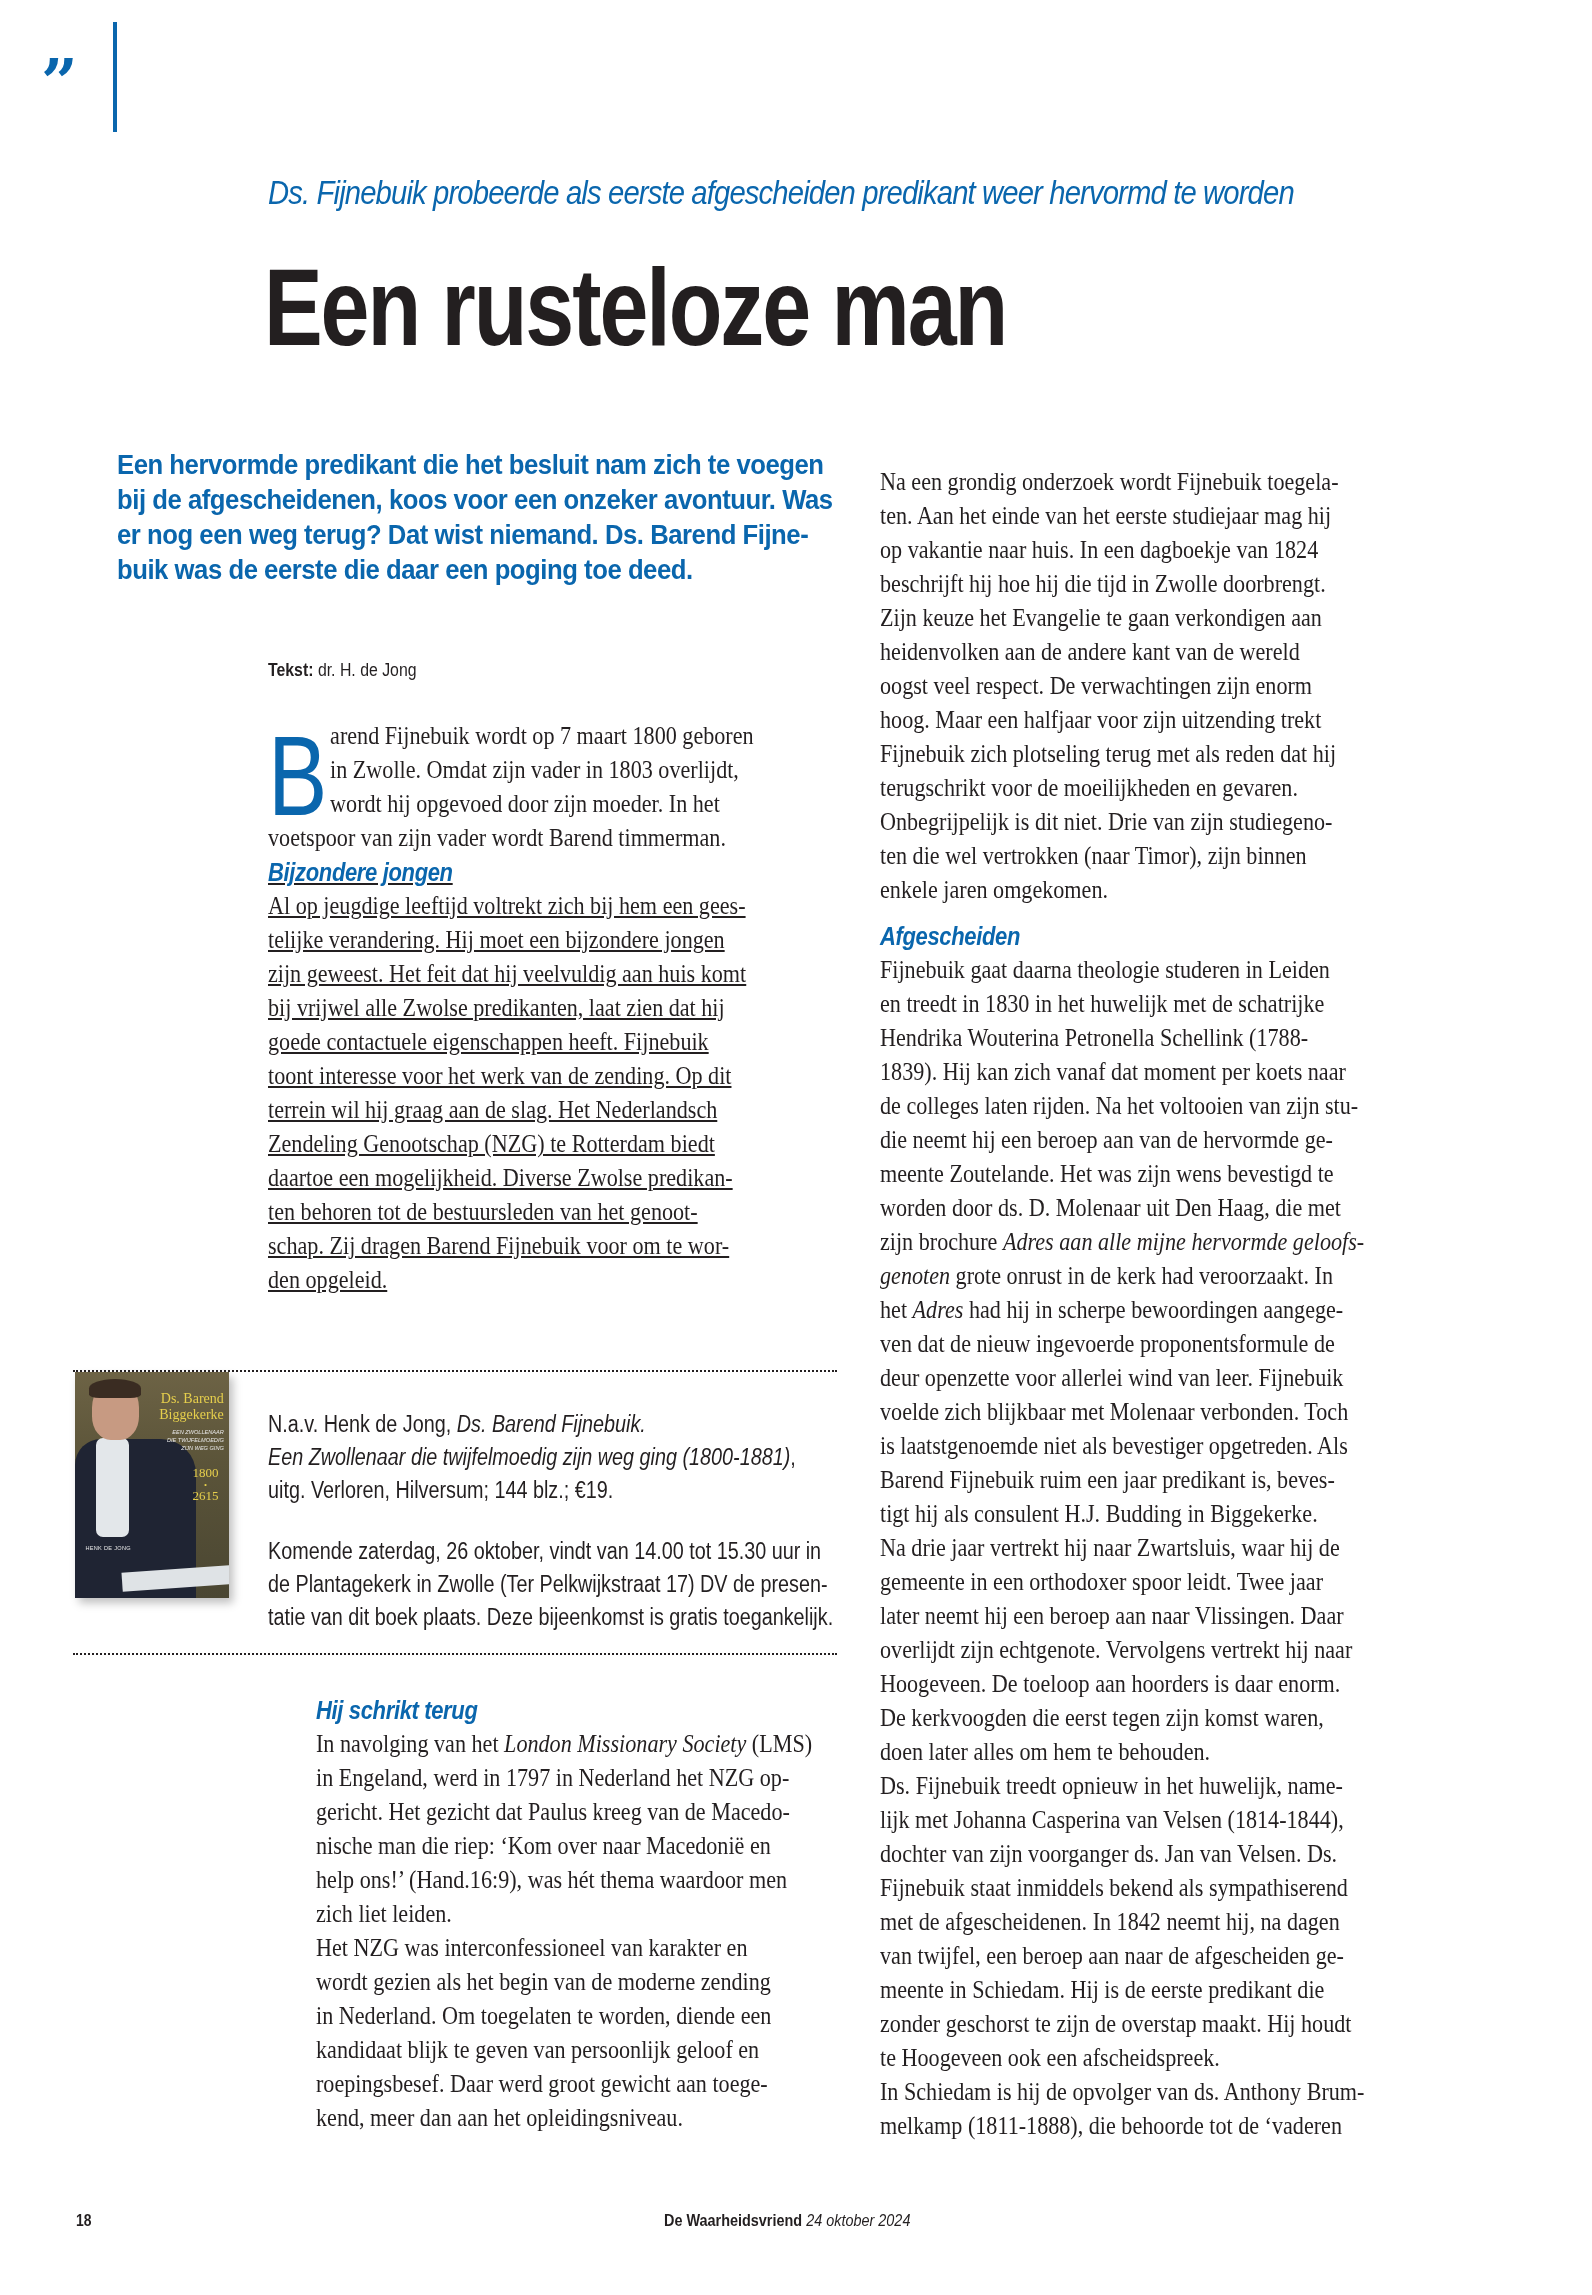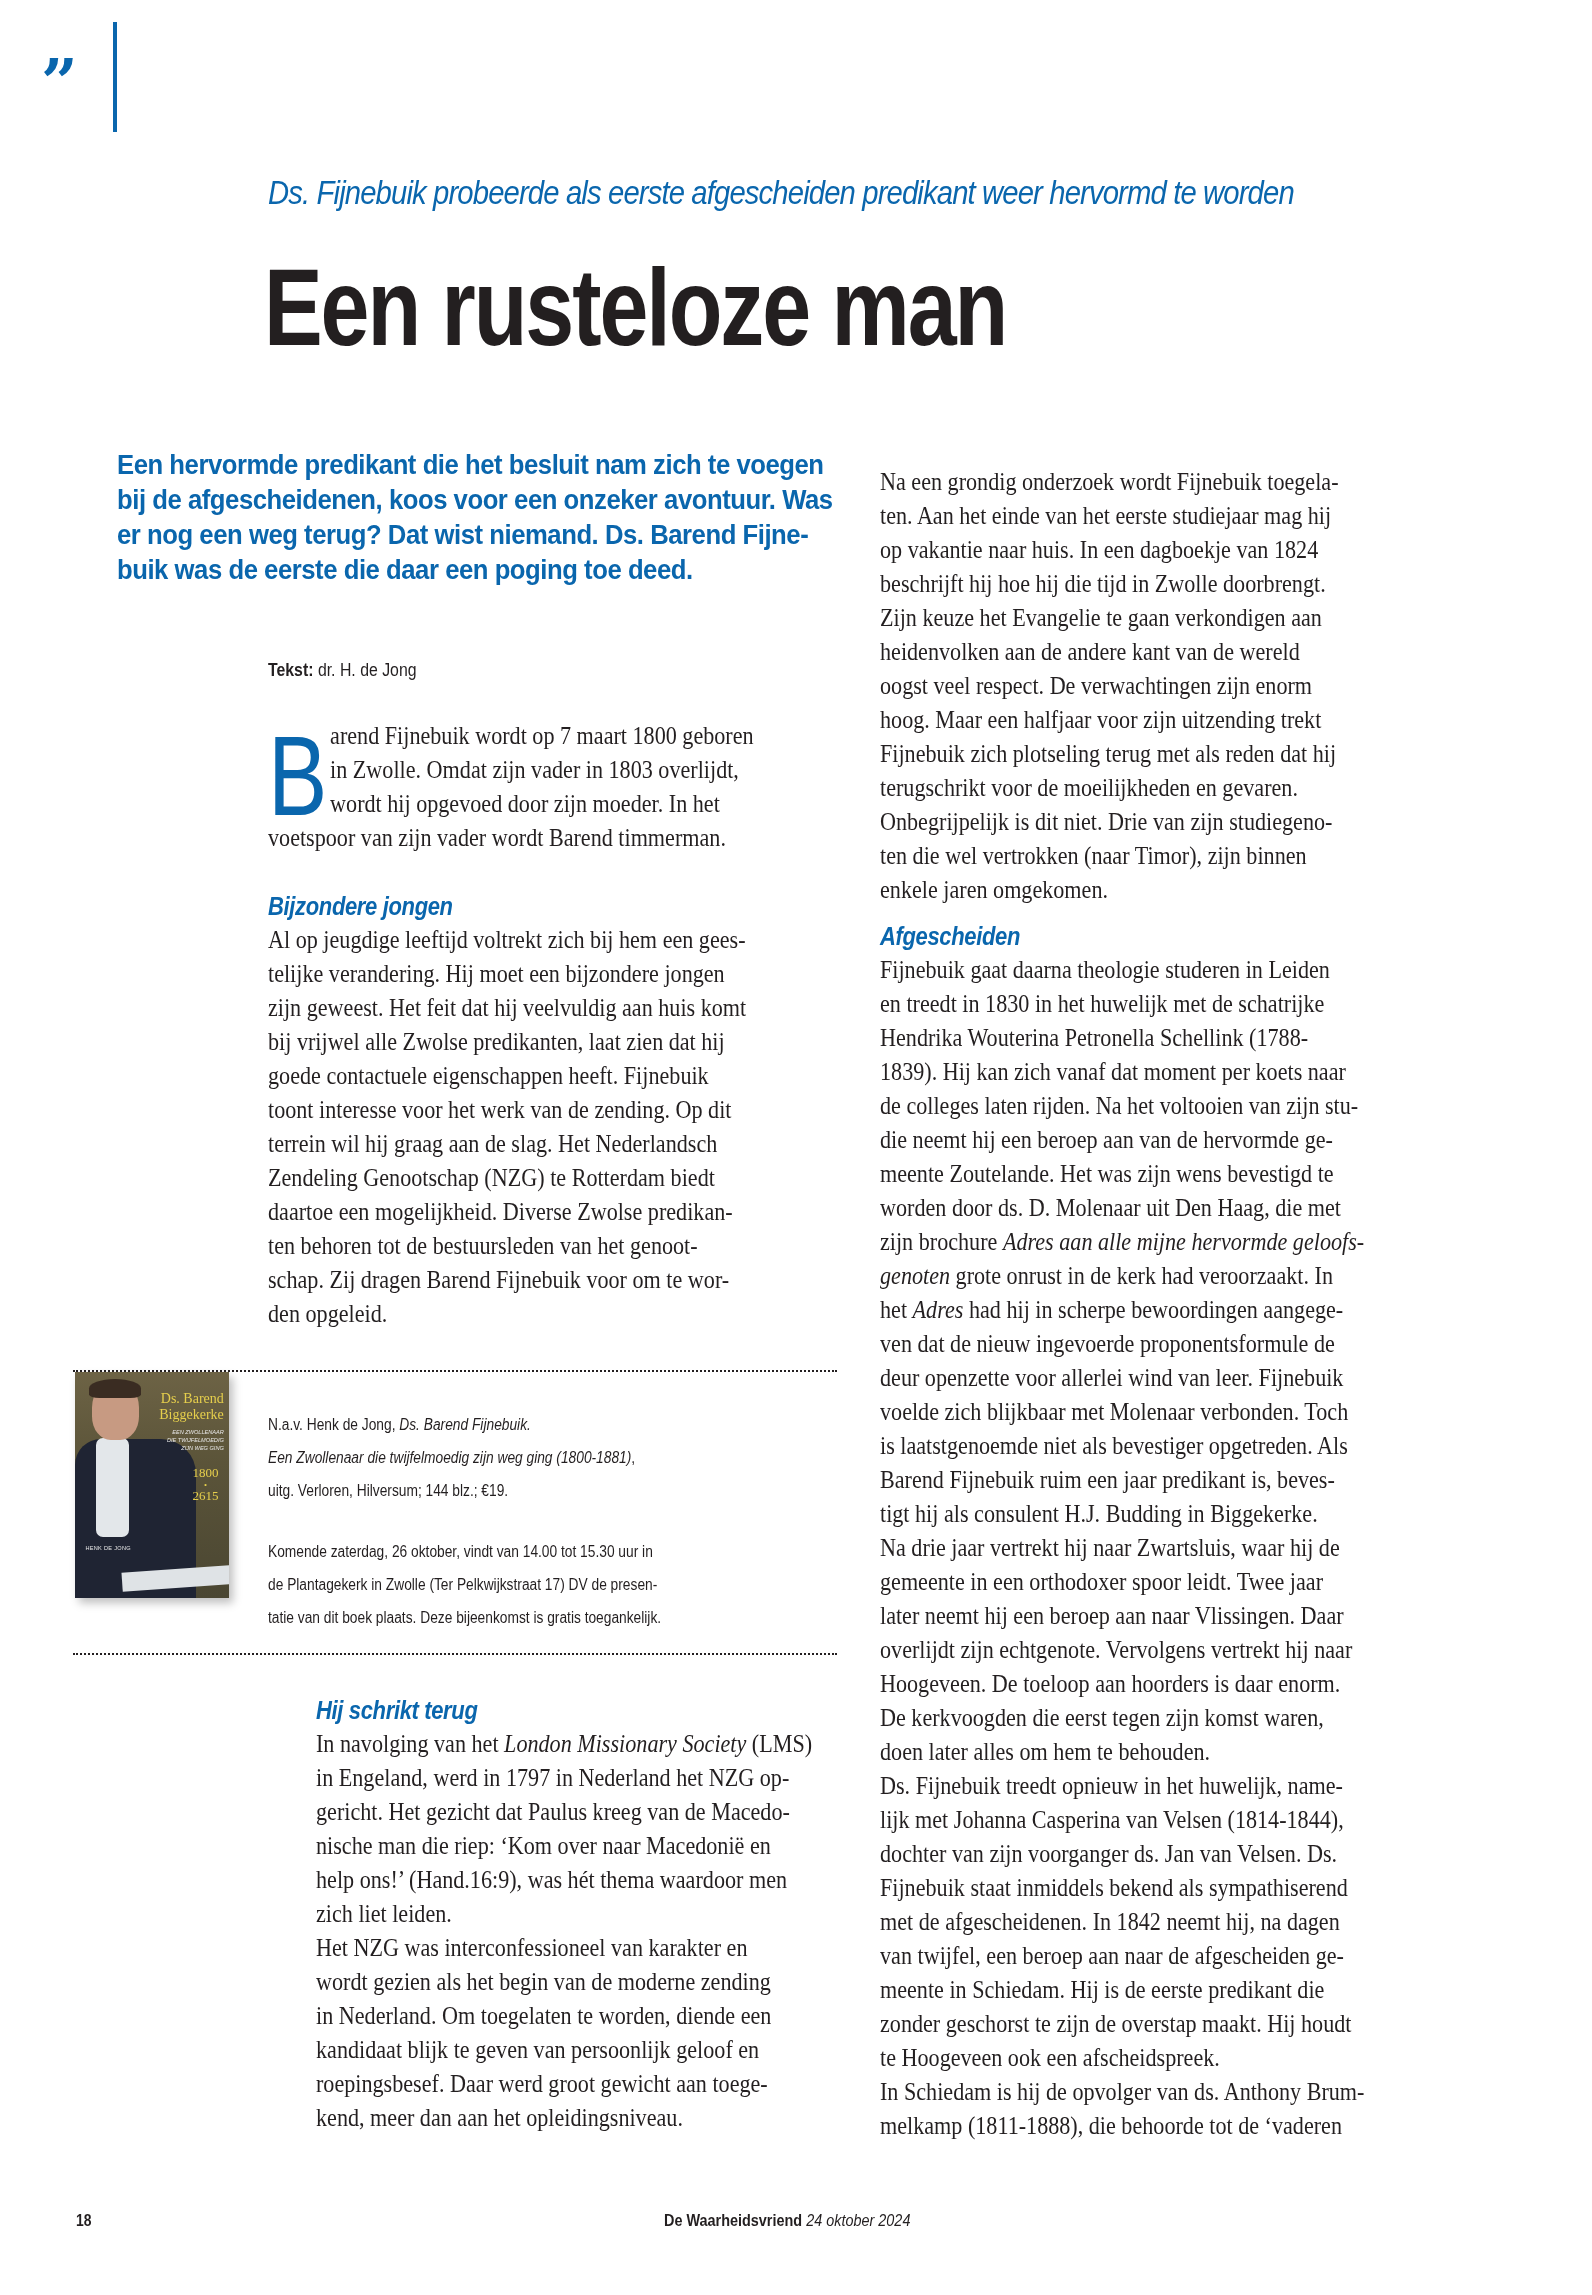--- a/index.html
+++ b/index.html
@@ -23,41 +23,41 @@
   .col { width: 587px; font-size: 24.6px; line-height: 34px; color: #231f20; }
   .col .ln { display: block; white-space: nowrap; transform: scaleX(0.90); transform-origin: left top; }
   .col .gap { height: 12px; }
   .col h3 { margin: 0; font-family: "Liberation Sans", "DejaVu Sans", sans-serif; font-size: 25px; font-style: italic; font-weight: bold; color: #0a66ad; line-height: 34px; letter-spacing: -0.4px; transform: scaleX(0.88); transform-origin: left top; }
   .col i { font-style: italic; }
 
   #dropcap-block { left: 268px; top: 719px; }
   #dropcap { position: absolute; left: 0; top: 0px; font-size: 114px; line-height: 1; color: #0a66ad; font-family: "Liberation Sans", sans-serif; font-weight: normal; transform: scaleX(0.78); transform-origin: left top; }
   #dropcap-lines .ind { padding-left: 69px; }
 
-  #col1a { left: 268px; top: 889px; }
+  #col1a { left: 268px; top: 855px; text-decoration: underline; }
   #col1b { left: 284px; top: 1693px; margin-left: 32px; }
   #col2 { left: 880px; top: 465px; }
 
   .dotted { left: 73px; width: 764px; height: 0; border-top: 2.6px dotted #231f20; }
   #dot1 { top: 1370px; }
   #dot2 { top: 1653px; }
 
   #book { left: 75px; top: 1372px; width: 154px; height: 226px; box-shadow: 3.5px 5.2px 8.6px rgba(0,0,0,0.25); overflow: hidden;
           background: linear-gradient(180deg, #6d6345 0%, #5b5439 40%, #4a4632 100%); }
   #book .face { position: absolute; left: 17.3px; top: 8.6px; width: 47px; height: 59px; border-radius: 45% 45% 40% 40%; background: #c79a82; }
   #book .hair { position: absolute; left: 14px; top: 7px; width: 52px; height: 19px; border-radius: 50% 50% 20% 20%; background: #3a2c22; }
   #book .coat { position: absolute; left: 0; top: 67px; width: 121px; height: 164px; background: #1f2433; border-radius: 26px 35px 0 0; }
   #book .collar { position: absolute; left: 21px; top: 66px; width: 33px; height: 99px; background: #e3e7ea; border-radius: 7px; }
   #book .paper { position: absolute; left: 47px; top: 197px; width: 108px; height: 19px; background: #dfe3e6; transform: rotate(-4deg); }
   #book .t1 { position: absolute; right: 5.2px; top: 19px; font-size: 14px; line-height: 15.5px; color: #e6cf4c; text-align: right; }
   #book .t2 { position: absolute; right: 5.2px; top: 57px; font-size: 5.6px; line-height: 7.8px; color: #e8e8e8; text-align: right; font-style: italic; }
   #book .t3 { position: absolute; right: 10.4px; top: 86px; font-size: 13px; line-height: 14.7px; color: #e6cf4c; text-align: center; margin-top: 8px; }
   #book .t4 { position: absolute; left: 10.4px; top: 173px; font-size: 5.6px; color: #e8e8e8; letter-spacing: 0.3px; }
 
-  #infobox { left: 268px; top: 1408px; width: 587px; font-size: 16px; line-height: 33px; color: #231f20; }
+  #infobox { left: 268px; top: 1408px; width: 587px; font-size: 23px; line-height: 33px; color: #231f20; }
   #infobox .ln { display: block; white-space: nowrap; transform: scaleX(0.86); transform-origin: left top; }
   #infobox .spacer { height: 28px; }
 
   #footer-page { left: 76px; top: 2211px; font-size: 16.4px; font-weight: bold; transform: scaleX(0.85); transform-origin: left top; }
   #footer-pub { left: 664px; top: 2211px; font-size: 16.4px; white-space: nowrap; transform: scaleX(0.88); transform-origin: left top; }
   #footer-pub b { font-weight: bold; }
   #footer-pub i { font-style: italic; font-weight: normal; }
 </style>
 </head>
 <body>

